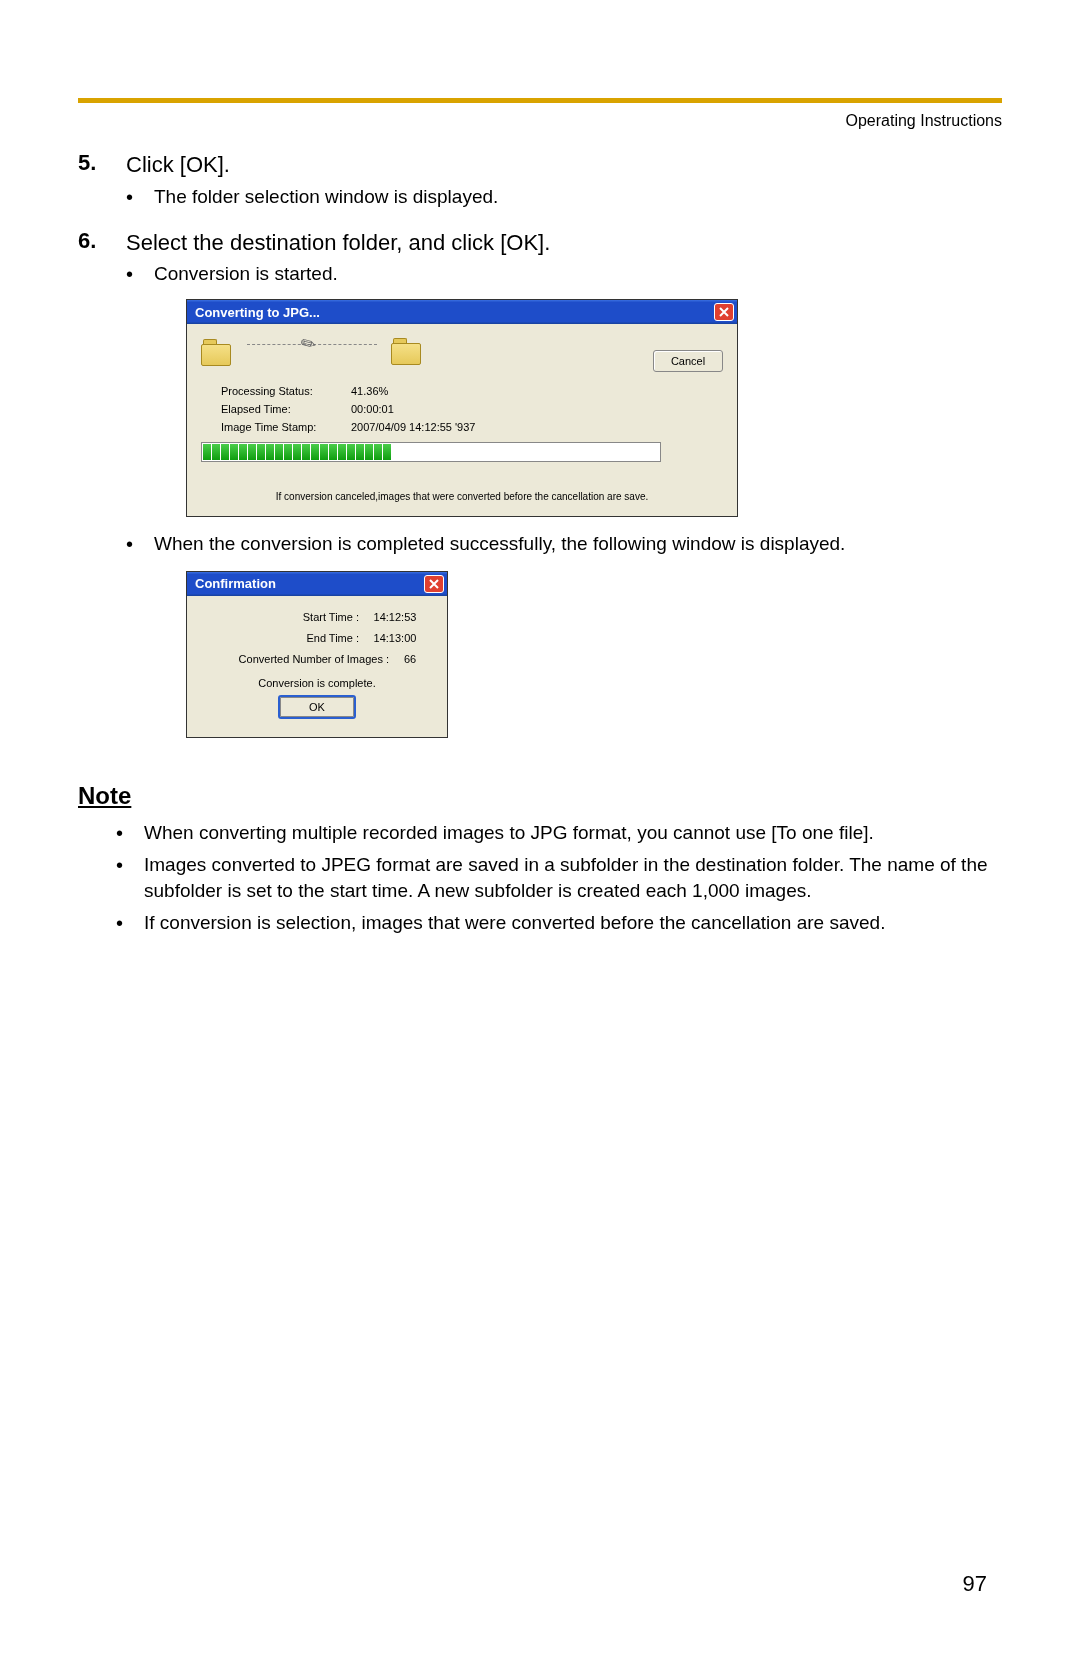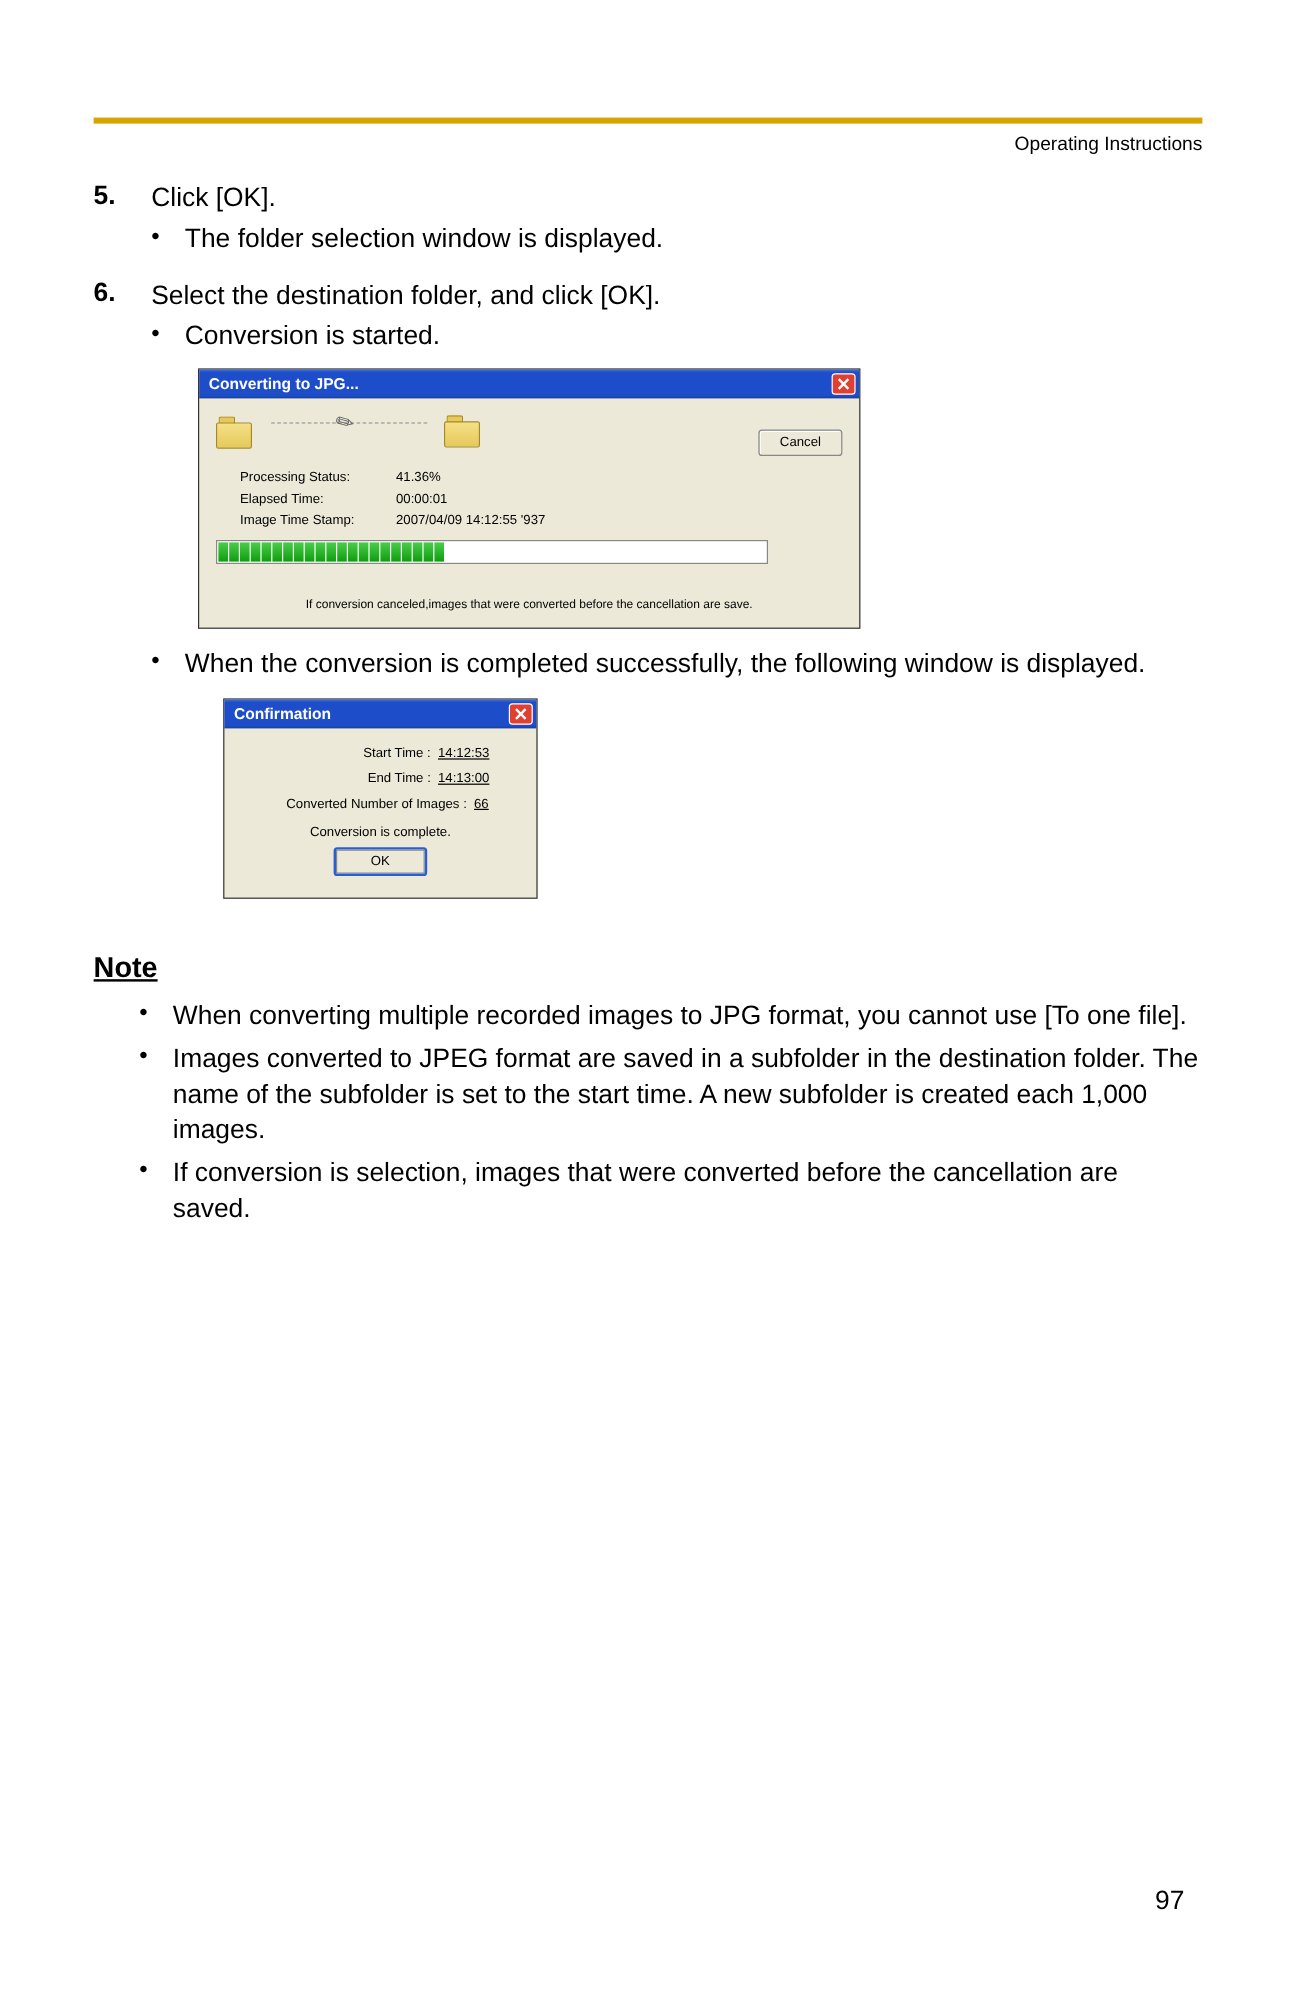--- a/index.html
+++ b/index.html
@@ -53,29 +53,29 @@
     display: flex;
     margin-top: 4px;
   }
   .bullet-dot {
     width: 28px;
     flex-shrink: 0;
     font-size: 20px;
     line-height: 1.3;
   }
   .bullet-text {
-    font-size: 22px;
+    font-size: 19px;
     line-height: 1.35;
     flex: 1;
   }
   
   .dialog1 {
     width: 552px;
     margin-top: 12px;
-    margin-left: 39px;
+    margin-left: 60px;
     border: 1px solid #333;
     background: #ece9d8;
     font-family: Tahoma, Arial, sans-serif;
   }
   .titlebar {
     background: linear-gradient(to bottom, #3a6fe0, #1e4dc9 10%, #1e4dc9 90%, #174099);
     color: #fff;
     font-weight: bold;
     font-size: 13px;
     height: 24px;
@@ -214,21 +214,21 @@
     font-size: 11px;
     text-align: center;
   }
   .d2-row {
     display: flex;
     justify-content: center;
     gap: 6px;
     margin-bottom: 6px;
   }
   .d2-label { text-align: right; width: 150px;}
-  .d2-value { text-align: left; width: 60px; text-decoration: underline;}
+  .d2-value { text-align: center; width: 60px;}
   .d2-complete {
     margin-top: 10px;
     margin-bottom: 4px;
   }
   .ok-btn {
     width: 78px;
     height: 24px;
     margin: 0 auto;
     border: 2px solid #2a5fd0;
     background: #ece9d8;

